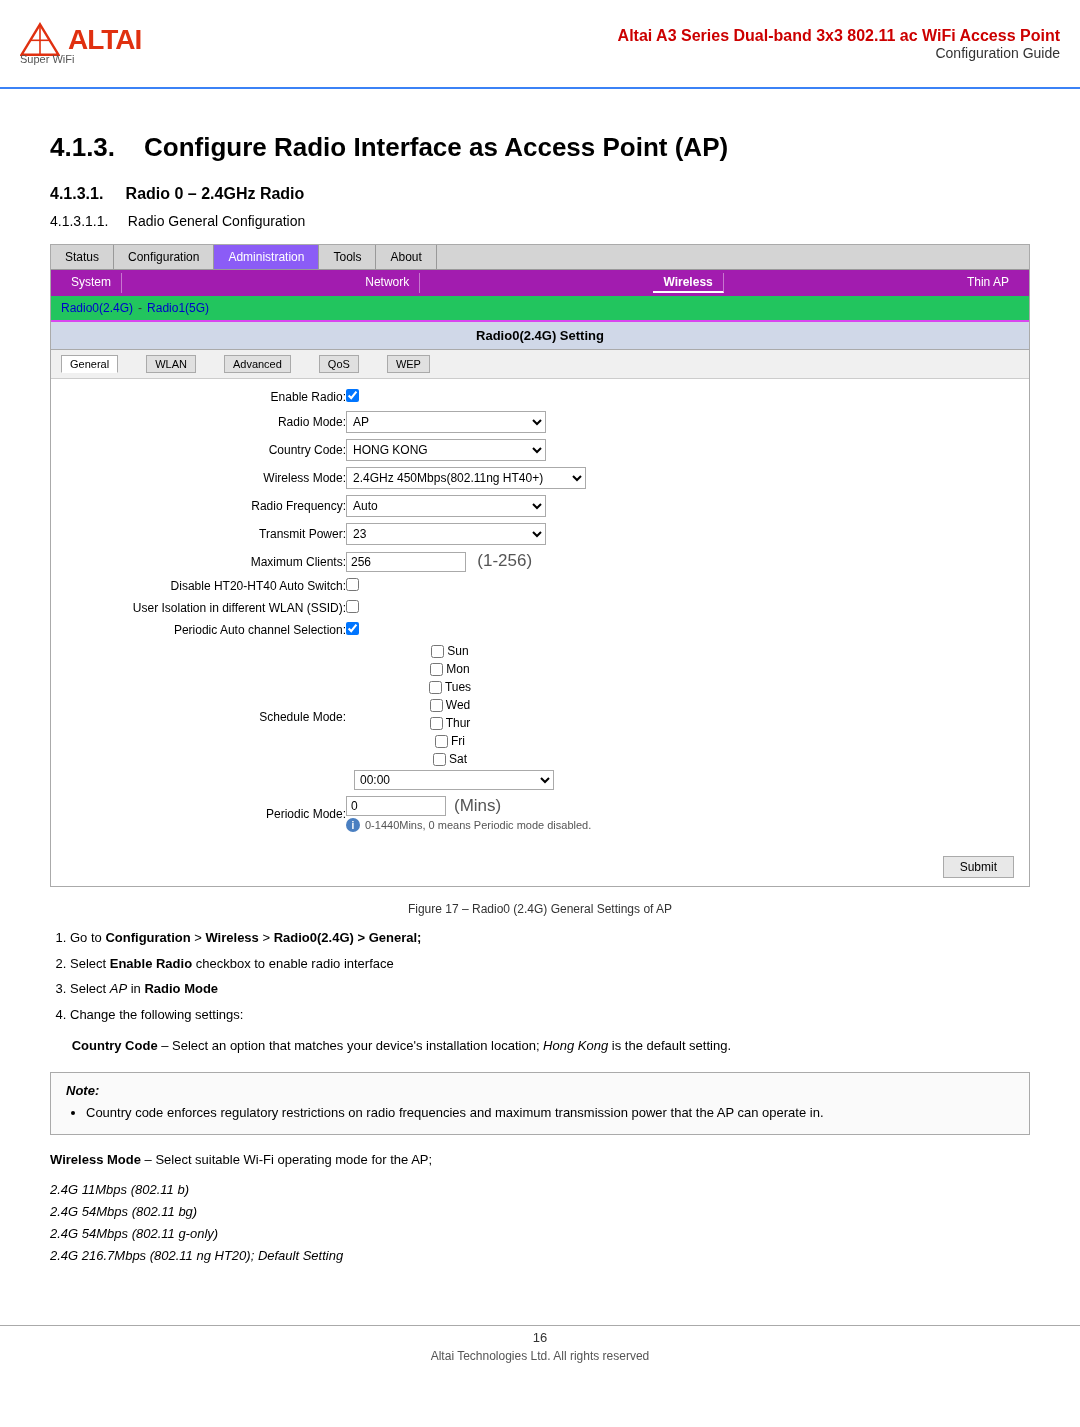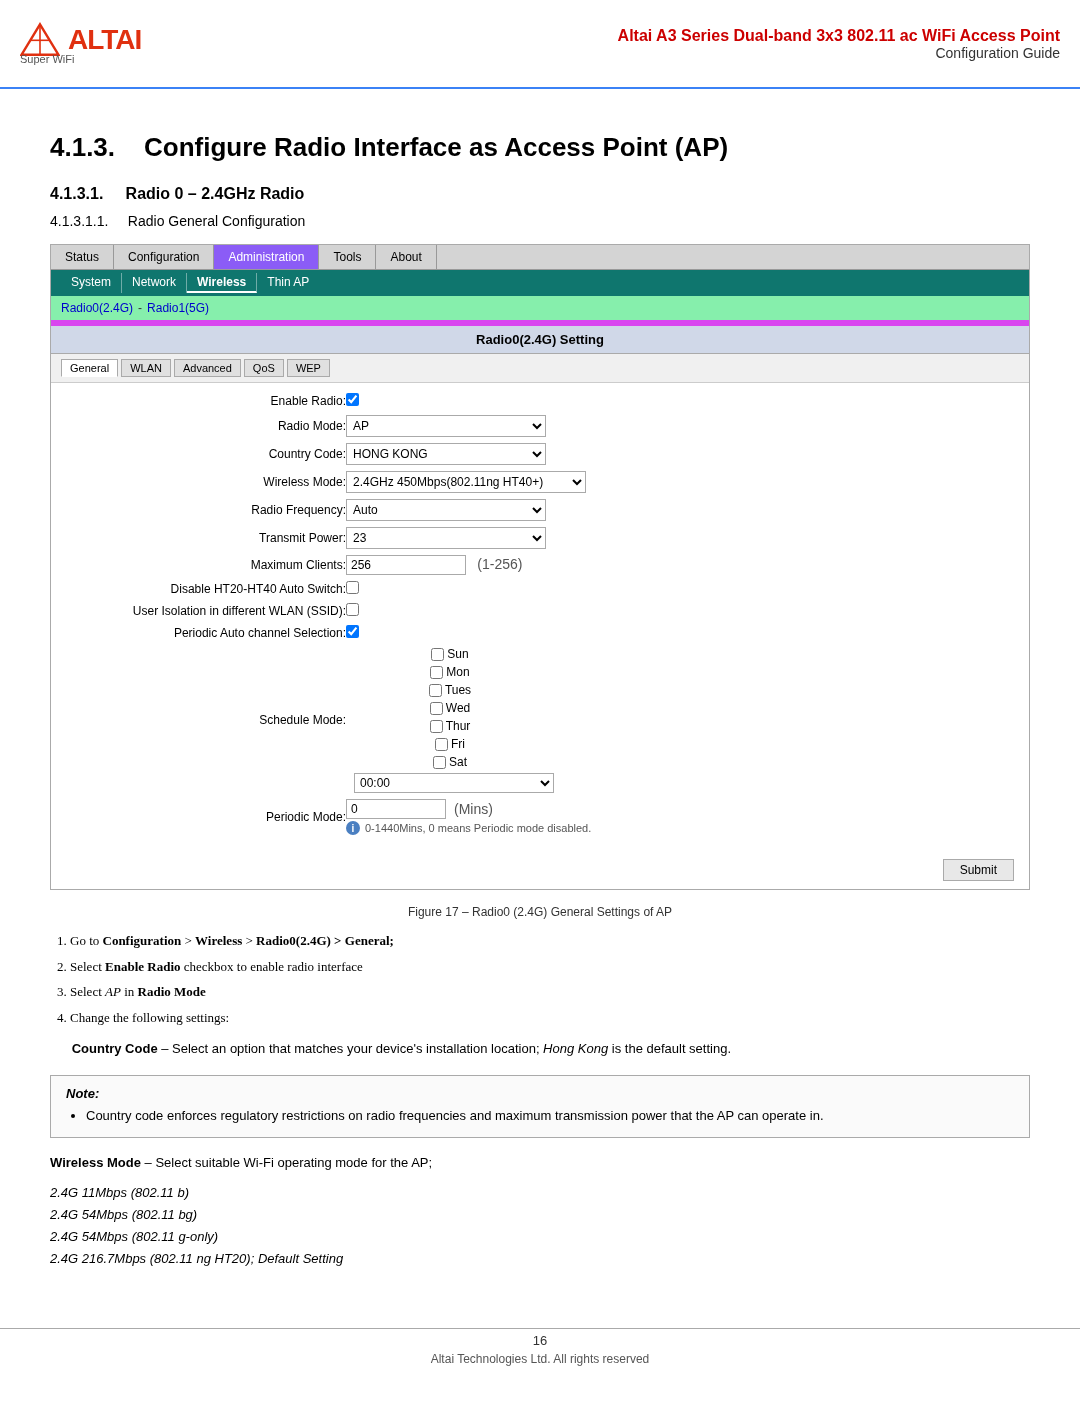--- a/index.html
+++ b/index.html
@@ -97,37 +97,38 @@
       border-right: 1px solid #999;
       background: #d4d4d4;
     }
     .nav-tab.active {
       background: #8b5cf6;
       color: #fff;
     }
 
     .nav-subtabs {
       display: flex;
-      background: #0f766e;
+      background: #a21caf;
       padding: 3px 10px;
+      justify-content: space-between;
     }
     .nav-subtab {
       padding: 2px 10px;
       font-size: 12px;
       color: #fff;
       cursor: pointer;
       border-right: 1px solid rgba(255,255,255,0.4);
     }
     .nav-subtab:last-child { border-right: none; }
 
     .radio-tabs-bar {
       display: flex;
       padding: 5px 10px;
-      background: #86efac;
-      border-bottom: 6px solid #d946ef;
+      background: #22c55e;
+      border-bottom: 2px solid #d946ef;
       font-size: 12px;
     }
     .radio-tab {
       margin-right: 5px;
       color: #0000cc;
       cursor: pointer;
     }
     .radio-tab-separator {
       margin-right: 5px;
       color: #333;
@@ -140,20 +141,21 @@
       font-size: 13px;
       font-weight: bold;
       border-bottom: 1px solid #aaa;
     }
 
     .inner-tabs {
       display: flex;
       padding: 5px 10px;
       background: #f0f0f0;
       border-bottom: 1px solid #ccc;
+      gap: 25px;
     }
     .inner-tab {
       padding: 2px 8px;
       border: 1px solid #aaa;
       background: #e0e0e0;
       margin-right: 3px;
       font-size: 11px;
       cursor: pointer;
     }
     .inner-tab.active {
@@ -189,21 +191,21 @@
     .form-control input[type="text"] {
       width: 120px;
       font-size: 12px;
       padding: 2px 4px;
       border: 1px solid #aaa;
     }
     .form-control input[type="checkbox"] {
       cursor: pointer;
     }
     .hint-text {
-      font-size: 14px;
+      font-size: 17px;
       color: #555;
       margin-left: 8px;
     }
 
     .schedule-row {
       display: flex;
       align-items: center;
       flex-wrap: wrap;
       gap: 4px;
       font-size: 12px;
@@ -243,21 +245,20 @@
 
     
     .steps-list {
       margin-left: 20px;
       margin-bottom: 12px;
     }
     .steps-list li {
       margin-bottom: 6px;
       font-size: 13px;
       line-height: 1.5;
-      font-family: Liberation Serif, serif;
     }
     .steps-list li b { font-weight: bold; }
 
     
     .note-box {
       border: 1px solid #aaa;
       padding: 10px 15px;
       margin: 15px 0;
       background: #fafafa;
     }

